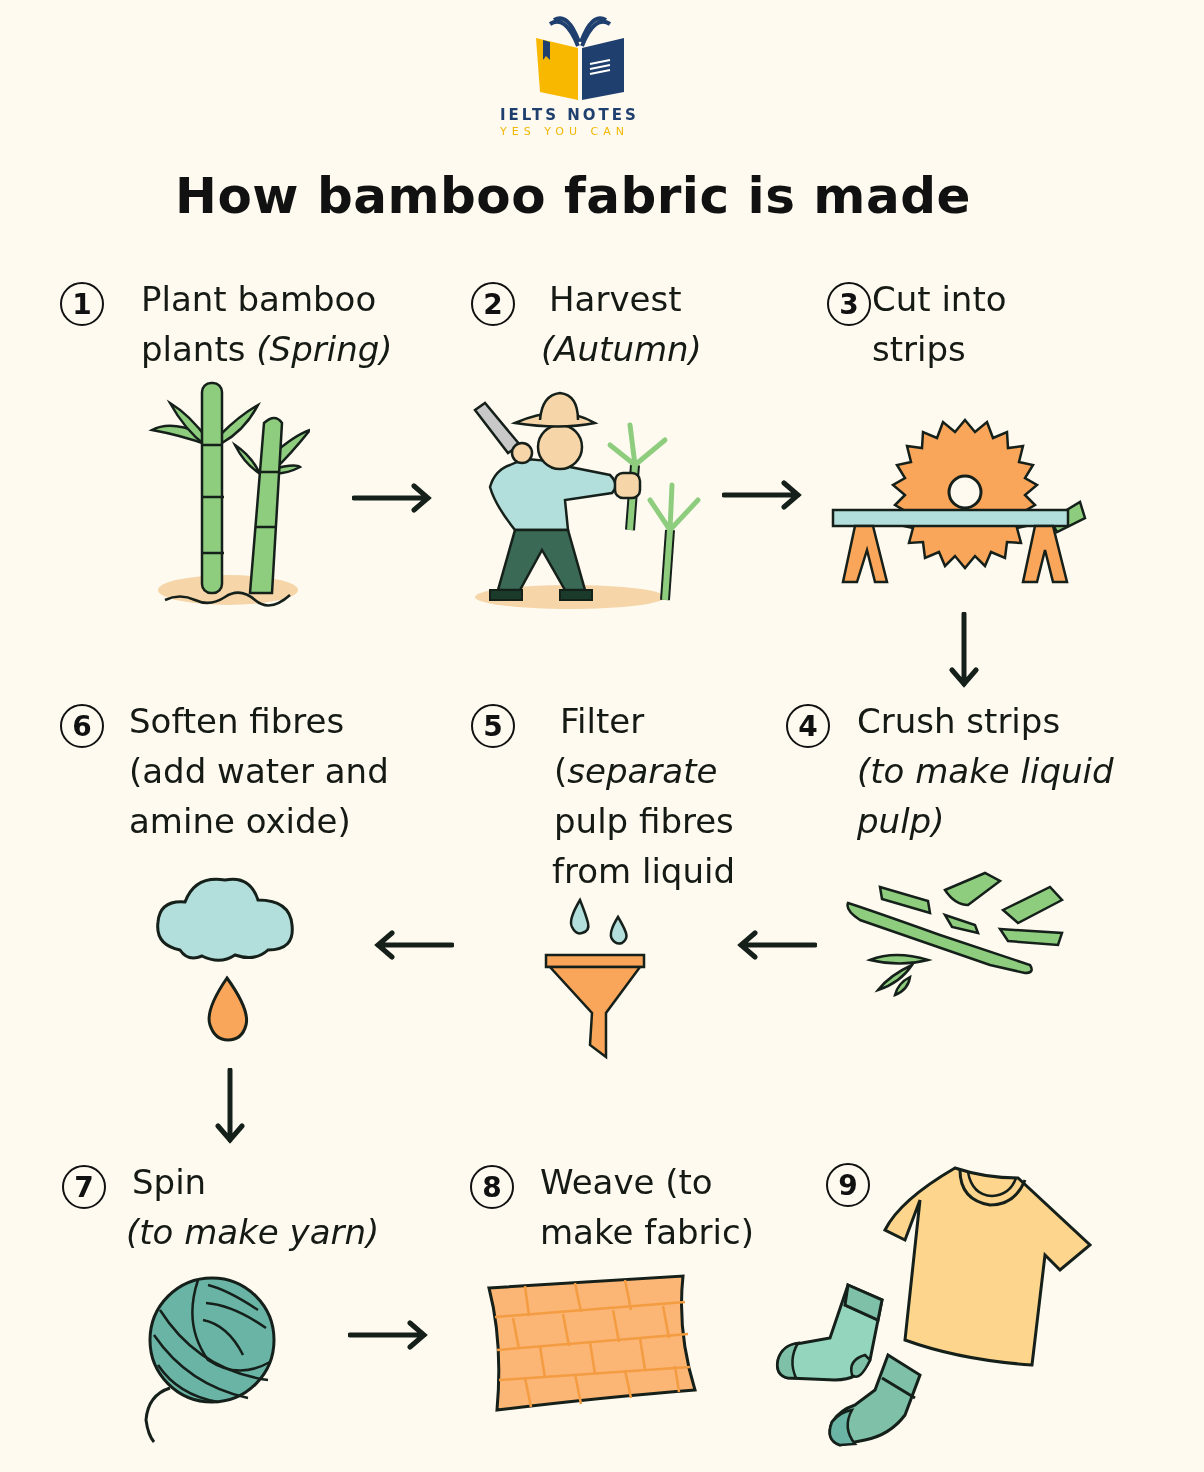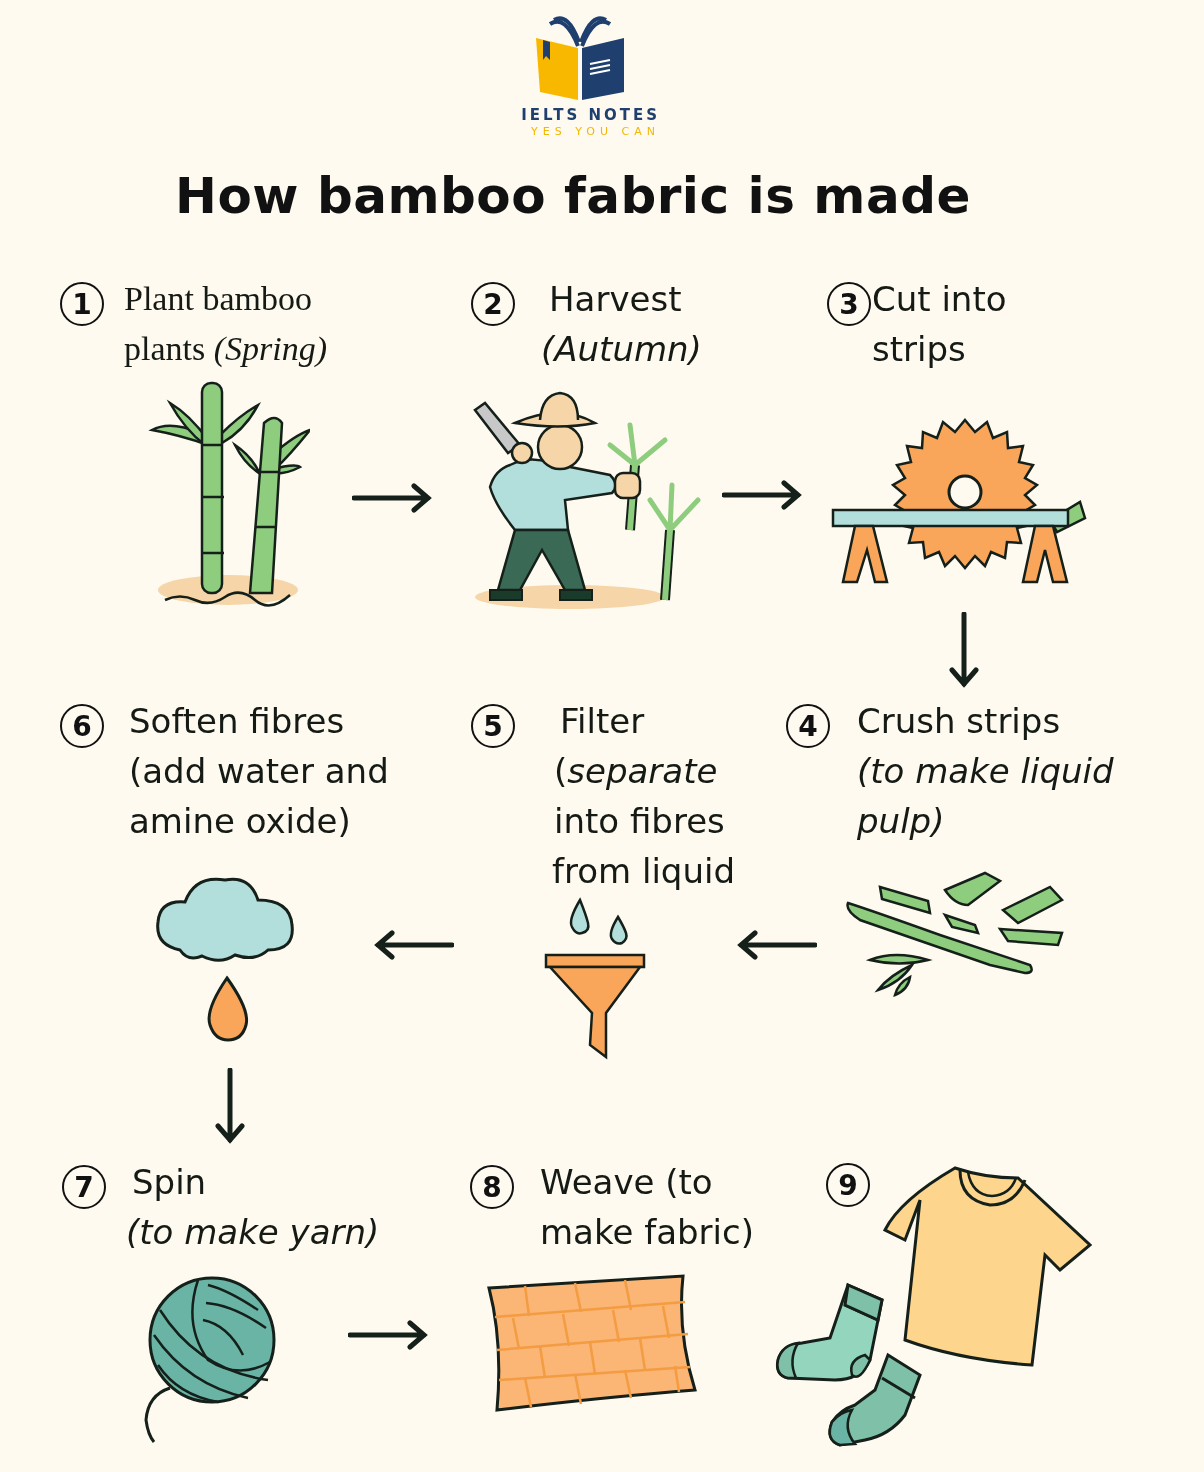--- a/index.html
+++ b/index.html
@@ -5,21 +5,21 @@
   html, body { margin: 0; padding: 0; }
   body {
     width: 1204px; height: 1472px;
     background: #fefaf0;
     font-family: "DejaVu Sans", "Liberation Sans", sans-serif;
     color: #111;
     position: relative;
     overflow: hidden;
   }
   .abs { position: absolute; }
-  .logo { left: 500px; top: 12px; width: 160px; height: 130px; text-align: right; }
+  .logo { left: 500px; top: 12px; width: 160px; height: 130px; text-align: left; }
   .logo svg { display: block; margin: 0 auto; }
   .logo-title { font-family: "DejaVu Sans", sans-serif; font-weight: bold; color: #1f3f6e; font-size: 15px; letter-spacing: 3px; margin-top: 2px; }
   .logo-tag { font-size: 11px; color: #f2b705; letter-spacing: 5px; margin-top: 1px; }
   .title { left: 0; top: 167px; width: 1146px; text-align: center; font-weight: bold; font-size: 50px; letter-spacing: 0.5px; }
   .step-num {
     position: absolute; width: 44px; height: 44px; border: 2.5px solid #111; border-radius: 50%;
     box-sizing: border-box; display: flex; align-items: center; justify-content: center;
     font-size: 28px; font-weight: bold; background: transparent;
   }
   .step-text { position: absolute; font-size: 34px; line-height: 50px; color: #151a15; }
@@ -41,21 +41,21 @@
     <path d="M60 52 L80 48 M60 57 L80 53 M60 62 L80 58" stroke="#fff" stroke-width="2"></path>
   </svg>
   <div class="logo-title">IELTS NOTES</div>
   <div class="logo-tag">YES YOU CAN</div>
 </div>
 
 <div class="abs title">How bamboo fabric is made</div>
 
 <div>
   <div class="step-num" style="left:60px;top:282px;">1</div>
-  <div class="step-text" style="left:124px;top:274px;font-family:Liberation Serif, serif;">
+  <div class="step-text" style="left:141px;top:274px;">
     <div>Plant bamboo</div>
     <div><span>plants</span> <span class="sub">(Spring)</span></div>
   </div>
   <svg class="abs" style="left:140px;top:375px;" width="170" height="235" viewBox="0 0 170 235">
     <ellipse cx="88" cy="215" rx="70" ry="15" fill="#f6d5a8"></ellipse>
     <path d="M25 225 Q40 218 55 225 T85 222 T115 225 T150 220" stroke="#15201a" stroke-width="2.5" fill="none"></path>
     <path d="M60 58 Q30 45 12 55 Q40 60 68 70 Z" fill="#8fcd7e" stroke="#15201a" stroke-width="2.5"></path>
     <path d="M68 65 Q50 40 30 28 Q45 55 65 70 Z" fill="#8fcd7e" stroke="#15201a" stroke-width="2.5"></path>
     <path d="M80 60 Q100 40 118 30 Q105 55 82 68 Z" fill="#8fcd7e" stroke="#15201a" stroke-width="2.5"></path>
     <rect x="62" y="8" width="20" height="210" rx="9" fill="#8fcd7e" stroke="#15201a" stroke-width="2.5"></rect>
@@ -139,21 +139,21 @@
 
 <svg class="arrow" style="left:372px;top:930px;" width="82" height="30" viewBox="0 0 82 30">
   <path d="M80 15 L6 15 M20 3 L6 15 L20 27" stroke="#15201a" stroke-width="5" fill="none" stroke-linecap="round"></path>
 </svg>
 
 <div>
   <div class="step-num" style="left:471px;top:704px;">5</div>
   <div class="step-text" style="left:560px;top:696px;">
     <div>Filter</div>
     <div style="margin-left:-6px;"><span>(</span><span class="sub">separate</span></div>
-    <div style="margin-left:-6px;">into fibres</div>
+    <div style="margin-left:-6px;">pulp fibres</div>
     <div style="margin-left:-8px;">from liquid</div>
   </div>
   <svg class="abs" style="left:540px;top:895px;" width="110" height="165" viewBox="0 0 110 165">
     <path d="M40 5 Q28 25 32 32 Q36 40 42 38 Q50 36 48 28 Q46 20 40 5 Z" fill="#b2dedb" stroke="#15201a" stroke-width="2.5"></path>
     <path d="M78 22 Q68 38 72 44 Q76 50 82 48 Q88 44 86 38 Q84 32 78 22 Z" fill="#b2dedb" stroke="#15201a" stroke-width="2.5"></path>
     <rect x="6" y="60" width="98" height="12" fill="#f9a55a" stroke="#15201a" stroke-width="2.5"></rect>
     <path d="M10 72 L100 72 L66 118 L66 162 L50 150 L52 118 Z" fill="#f9a55a" stroke="#15201a" stroke-width="2.5"></path>
   </svg>
 </div>
 

